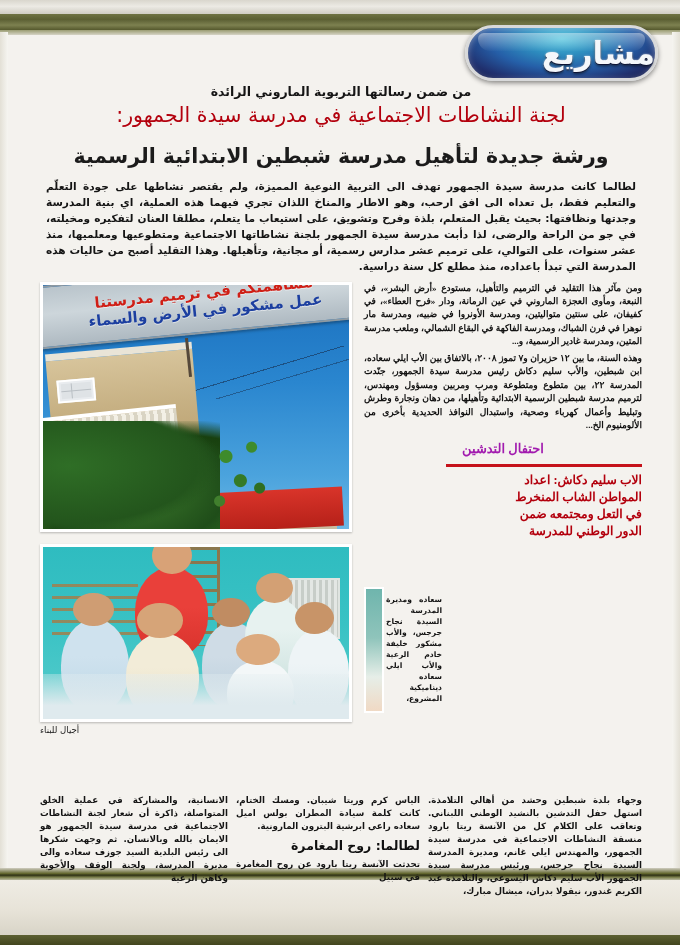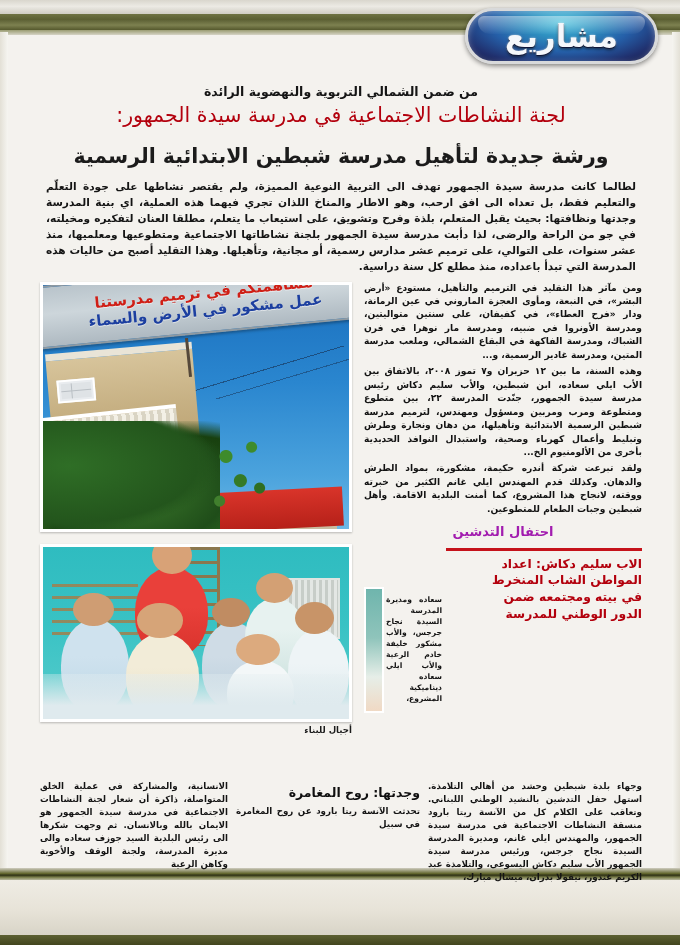--- a/index.html
+++ b/index.html
@@ -48,28 +48,28 @@
     position: absolute; left: 0; top: 32px; bottom: 64px; width: 8px;
     background: linear-gradient(to right, #e3e0d6 0%, #f6f5f1 100%);
   }
   .frame-right {
     position: absolute; right: 0; top: 32px; bottom: 64px; width: 8px;
     background: linear-gradient(to left, #e3e0d6 0%, #f6f5f1 100%);
   }
 
   
   #masthead-badge {
-    position: absolute; right: 22px; top: 8px;
+    position: absolute; right: 22px; top: 25px;
     width: 193px; height: 56px;
     border-radius: 28px;
     background:
       radial-gradient(ellipse at 50% 22%, #4fc3dd 0%, #2e8fc0 28%, #255fa8 54%, #20306e 80%, #141a45 100%);
     border: 3px solid #d8d9da;
     box-shadow: 0 2px 5px rgba(0,0,0,0.45), inset 0 2px 6px rgba(255,255,255,0.35);
-    display: flex; align-items: center; justify-content: center;
+    display: flex; align-items: center; 
   }
   #masthead-badge .ghost {
     position: absolute; left: 10px; top: 5px; right: 10px; height: 18px;
     border-radius: 14px 14px 30px 30px;
     background: linear-gradient(to bottom, rgba(255,255,255,0.42), rgba(255,255,255,0.02));
     pointer-events: none;
   }
   #masthead-badge .word {
     font-family: "DejaVu Sans", sans-serif;
     font-size: 31px; font-weight: bold; letter-spacing: 1px;
@@ -243,29 +243,29 @@
     border: 2px solid #dfe4e0;
   }
   .kid { position: absolute; border-radius: 50% 50% 45% 45%; }
   .kid .head { position: absolute; border-radius: 50%; }
   .kids-front {
     position: absolute; left: 0; right: 0; bottom: 0; height: 26%;
     background: linear-gradient(to bottom, rgba(228,238,240,0.35), #dfeaee 70%);
   }
 
   .caption {
-    font-size: 8.6px; font-weight: bold; color: #1b1b1b;
-    text-align: right; margin-top: 3px;
+    font-size: 8.6px; font-weight: normal; color: #1b1b1b;
+    text-align: left; margin-top: 3px;
   }
 
   
   #side-col {
     position: absolute; right: 0; top: 0; width: 278px;
     font-size: 9.1px; line-height: 1.48; color: #121212;
-    text-align: justify; font-weight: bold;
+    text-align: justify; font-weight: bold; font-family: Liberation Serif, serif;
   }
   #side-col p { margin: 0 0 3px 0; }
   .sub-head {
     font-size: 13px; font-weight: bold; color: #a21caf;
     text-align: center; margin: 6px 0 4px 0;
   }
 
   
   #pullquote {
     margin-top: 6px;
@@ -291,21 +291,21 @@
     position: absolute; right: 258px; top: 305px; width: 20px; height: 126px;
     border: 2px solid #fff;
     background: linear-gradient(to bottom, #6fb5ad 0%, #8fc4bb 40%, #e6eee8 72%, #f0d9c4 100%);
   }
 
   
   #bottom-band {
     position: absolute; left: 0; right: 0; top: 696px; height: 110px;
   }
   .bcol {
-    position: absolute; top: 0;
+    position: absolute; top: 14px;
     font-size: 8.7px; line-height: 1.5; color: #141414;
     text-align: justify; font-weight: bold;
   }
   #bcol-right { right: 0; width: 214px; }
   #bcol-mid   { right: 222px; width: 184px; }
   #bcol-left  { right: 414px; width: 188px; }
   .bcol .head {
     font-size: 12.5px; font-weight: bold; color: #0f0f0f;
     text-align: right; margin: 4px 0 2px 0;
   }
@@ -324,21 +324,21 @@
   <div class="frame-band-bottom"></div>
   <div class="frame-outer-bottom"></div>
 
   <div id="masthead-badge">
     <div class="ghost"></div>
     <div class="word">مشاريع</div>
   </div>
 
   <div id="content">
 
-    <div class="kicker">من ضمن الشمالي التربوية والنهضوية الرائدة</div>
+    <div class="kicker">من ضمن رسالتها التربوية الماروني الرائدة</div>
     <div class="headline-1">لجنة النشاطات الاجتماعية في مدرسة سيدة الجمهور:</div>
     <div class="headline-2">ورشة جديدة لتأهيل مدرسة شبطين الابتدائية الرسمية</div>
 
     <div class="lede">لطالما كانت مدرسة سيدة الجمهور تهدف الى التربية النوعية المميزة، ولم يقتصر نشاطها على جودة التعلّم والتعليم فقط، بل تعداه الى افق ارحب، وهو الاطار والمناخ اللذان تجري فيهما هذه العملية، اي بنية المدرسة وجدتها ونظافتها: بحيث يقبل المتعلم، بلذة وفرح وتشويق، على استيعاب ما يتعلم، مطلقا العنان لتفكيره ومخيلته، في جو من الراحة والرضى، لذا دأبت مدرسة سيدة الجمهور بلجنة نشاطاتها الاجتماعية ومتطوعيها ومعلميها، منذ عشر سنوات، على التوالي، على ترميم عشر مدارس رسمية، أو مجانية، وتأهيلها. وهذا التقليد أصبح من حاليات هذه المدرسة التي تبدأ باعداده، منذ مطلع كل سنة دراسية.</div>
 
     <div id="body-area">
 
       <div id="photo-col">
 
         <div class="photo" id="photo-school">
@@ -387,42 +387,42 @@
             <div class="head" style="left:14%;top:-40%;width:66%;height:48%;background:#dcaa7e;"></div>
           </div>
           <div class="kids-front"></div>
         </div>
         <div class="caption">أجيال للبناء</div>
       </div>
 
       <div id="side-col">
         <p>ومن مآثر هذا التقليد في الترميم والتأهيل، مستودع «أرض البشر»، في النبعة، ومأوى العجزة الماروني في عين الرمانة، ودار «فرح العطاء»، في كفيفان، على سنتين متواليتين، ومدرسة الأونروا في ضبيه، ومدرسة مار نوهرا في فرن الشباك، ومدرسة الفاكهة في البقاع الشمالي، وملعب مدرسة المتين، ومدرسة غادير الرسمية، و...</p>
         <p>وهذه السنة، ما بين ١٢ حزيران و٧ تموز ٢٠٠٨، بالاتفاق بين الأب ايلي سعاده، ابن شبطين، والأب سليم دكاش رئيس مدرسة سيدة الجمهور، جنّدت المدرسة ٢٢، بين متطوع ومتطوعة ومرب ومربين ومسؤول ومهندس، لترميم مدرسة شبطين الرسمية الابتدائية وتأهيلها، من دهان ونجارة وطرش وتبليط وأعمال كهرباء وصحية، واستبدال النوافذ الحديدية بأخرى من الألومنيوم الخ...</p>
-        <p>ولقد تبرعت شركة أندره حكيمة، مشكورة، بمواد الطرش والدهان. وكذلك قدم المهندس ايلي غانم الكثير من خبرته ووقته، لانجاح هذا المشروع، كما أمنت البلدية الاقامة. وأهل شبطين وجبات الطعام للمتطوعين.</p>
         <div class="sub-head">احتفال التدشين</div>
 
         <div id="pullquote">
           <div class="rule"></div>
           <div class="qtext">الاب سليم دكاش: اعداد</div>
           <div class="qtext">المواطن الشاب المنخرط</div>
-          <div class="qtext">في بيته ومجتمعه ضمن</div>
+          <div class="qtext">في التعل ومجتمعه ضمن</div>
           <div class="qtext">الدور الوطني للمدرسة</div>
         </div>
       </div>
 
       <div id="mini-photo"></div>
       <div id="narrow-strip">سعاده ومديرة المدرسة السيدة نجاح جرجس، والأب مشكور خليفة خادم الرعية والأب ايلي سعاده ديناميكية المشروع،</div>
 
     </div>
 
     <div id="bottom-band">
       <div class="bcol" id="bcol-right">وجهاء بلدة شبطين وحشد من أهالي التلامذة. استهل حفل التدشين بالنشيد الوطني اللبناني. وتعاقب على الكلام كل من الآنسة ريتا بارود منسقة النشاطات الاجتماعية في مدرسة سيدة الجمهور، والمهندس ايلي غانم، ومديرة المدرسة السيدة نجاح جرجس، ورئيس مدرسة سيدة الجمهور الأب سليم دكاش اليسوعي، والتلامذة عبد الكريم غندور، نيقولا بدران، ميشال مبارك،</div>
 
       <div class="bcol" id="bcol-mid">
-        <div class="head">وجدتها: روح المغامرة</div>
+        <div>الياس كرم وريتا شيبان. ومسك الختام، كانت كلمة سيادة المطران بولس اميل سعاده راعي ابرشية البترون المارونية.</div>
+        <div class="head">لطالما: روح المغامرة</div>
         <div>تحدثت الآنسة ريتا بارود عن روح المغامرة في سبيل</div>
       </div>
 
       <div class="bcol" id="bcol-left">الانسانية، والمشاركة في عملية الخلق المتواصلة، ذاكرة أن شعار لجنة النشاطات الاجتماعية في مدرسة سيدة الجمهور هو الايمان بالله وبالانسان. ثم وجهت شكرها الى رئيس البلدية السيد جوزف سعاده والى مديرة المدرسة، ولجنة الوقف والأخوية وكاهن الرعية</div>
     </div>
 
   </div>
 </div>
 
 </body></html>

